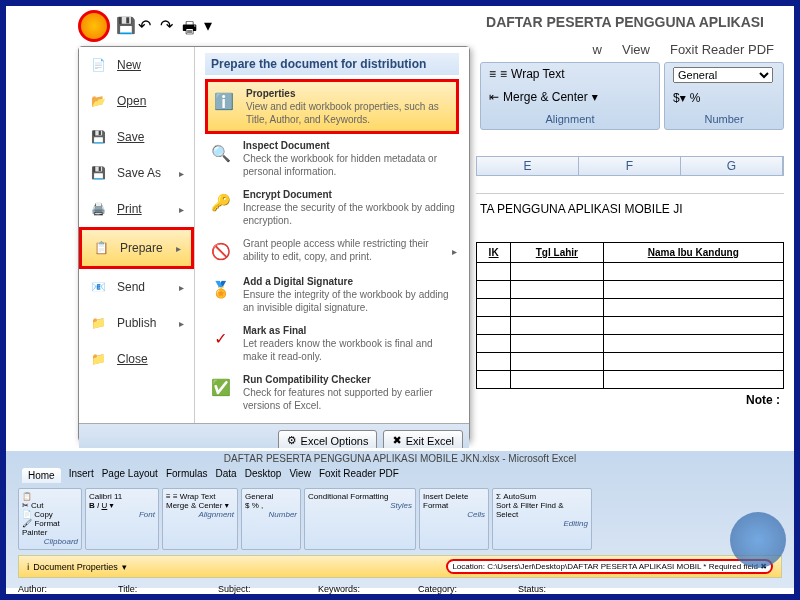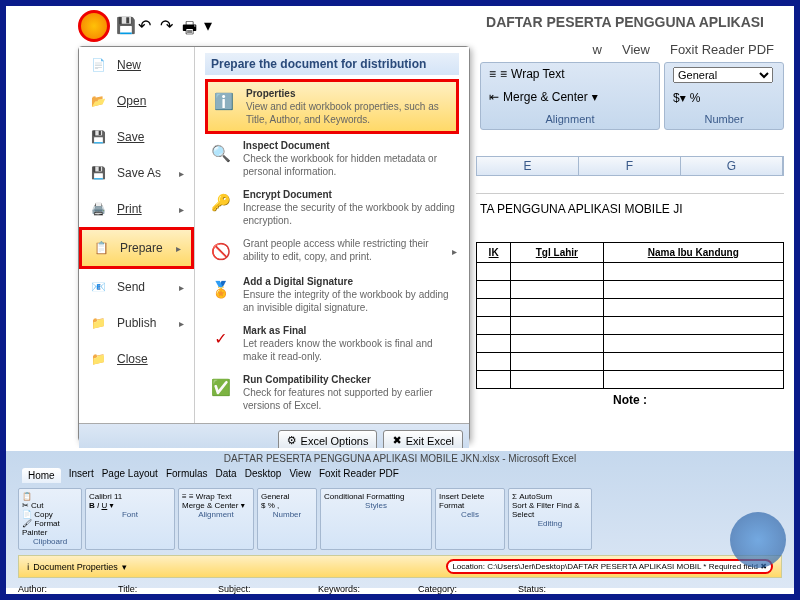--- a/index.html
+++ b/index.html
@@ -38,21 +38,21 @@
 .sheet-title { font-weight: normal; padding: 8px 4px; }
 .data-table { border-collapse: collapse; width: 100%; }
 .data-table th { border: 1px solid #000; background: #fff; font-weight: bold; padding: 4px; font-size: 10px; text-decoration: underline; }
 .data-table td { border: 1px solid #000; height: 18px; }
 .bottom-pane { height: 140px; background: linear-gradient(#c5d8ed, #dce7f5); position: relative; font-size: 9px; border-top: 3px solid #fff; }
 .bp-title { text-align: center; padding: 2px; font-size: 10px; color: #444; }
 .bp-tabs { display: flex; gap: 8px; padding: 2px 16px; font-size: 10px; }
 .bp-tabs span:first-child { background: linear-gradient(#fff,#e8f0fa); padding: 2px 6px; border-radius: 3px 3px 0 0; }
 .bp-ribbon { display: flex; gap: 3px; padding: 3px 12px; }
 .bp-group { background: linear-gradient(#e8f0fa,#d4e4f7); border: 1px solid #a5b8d0; border-radius: 2px; padding: 3px; font-size: 8px; }
-.bp-group-label { text-align: center; color: #3a5a8a; }
+.bp-group-label { text-align: right; color: #3a5a8a; font-style: italic; }
 .bp-docprops { background: linear-gradient(#ffefc1, #ffd968); border: 1px solid #cc9; padding: 3px 8px; margin: 2px 12px; display: flex; align-items: center; gap: 4px; font-size: 9px; }
 .bp-location { background: #fff; border: 2px solid #e00; border-radius: 8px; padding: 1px 4px; font-size: 8px; margin-left: auto; }
 .bp-fields { display: flex; gap: 10px; padding: 4px 12px; font-size: 9px; }
 .bp-field { display: flex; flex-direction: column; gap: 2px; }
 .bp-field input { border: 1px solid #ccc; padding: 1px; width: 90px; font-size: 9px; }
 .watermark { position: absolute; right: 8px; bottom: 20px; width: 56px; height: 56px; border-radius: 50%; background: radial-gradient(circle, #4a90d9, #2a5a9a); opacity: .7; }
 </style>
 </head>
 <body>
 
@@ -258,21 +258,21 @@
             <td></td>
             <td></td>
           </tr>
       <tr>
             <td></td>
             <td></td>
             <td></td>
           </tr>
     </tbody>
       </table>
-    <div style="text-align:center;padding:4px;font-weight:bold">Note :</div>
+    <div style="text-align:right;padding:4px;font-weight:bold">Note :</div>
   </div>
 </div>
 
 <div class="bottom-pane">
   <div class="bp-title">DAFTAR PESERTA PENGGUNA APLIKASI MOBILE JKN.xlsx - Microsoft Excel</div>
   <div class="bp-tabs">
     <span>Home</span>
     <span>Insert</span>
     <span>Page Layout</span>
     <span>Formulas</span>
@@ -282,21 +282,21 @@
     <span>Foxit Reader PDF</span>
   </div>
   <div class="bp-ribbon">
     <div class="bp-group" style="width:64px">
       <div>📋</div>
       <div>✂ <span>Cut</span></div>
       <div>📄 <span>Copy</span></div>
       <div>🖌 <span>Format Painter</span></div>
       <div class="bp-group-label">Clipboard</div>
     </div>
-    <div class="bp-group" style="width:90px">
+    <div class="bp-group" style="width:74px">
       <div><span>Calibri</span> <span>11</span></div>
       <div><b>B</b> <i>I</i> <u>U</u> ▾</div>
       <div class="bp-group-label">Font</div>
     </div>
     <div class="bp-group" style="width:76px">
       <div>≡ ≡ <span>Wrap Text</span></div>
       <div><span>Merge &amp; Center</span> ▾</div>
       <div class="bp-group-label">Alignment</div>
     </div>
     <div class="bp-group" style="width:60px">
@@ -307,21 +307,21 @@
     <div class="bp-group" style="width:112px">
       <div style="display:flex;gap:2px">
           <span>Conditional Formatting</span>
         </div>
       <div class="bp-group-label">Styles</div>
     </div>
     <div class="bp-group" style="width:70px">
       <div><span>Insert</span> <span>Delete</span> <span>Format</span></div>
       <div class="bp-group-label">Cells</div>
     </div>
-    <div class="bp-group" style="width:84px">
+    <div class="bp-group" style="width:100px">
       <div>Σ <span>AutoSum</span></div>
       <div><span>Sort &amp; Filter</span> <span>Find &amp; Select</span></div>
       <div class="bp-group-label">Editing</div>
     </div>
   </div>
   <div class="bp-docprops">
     <span>ℹ</span>
     <span>Document Properties</span>
     <span>▾</span>
     <span class="bp-location"><span>Location:</span> <span>C:\Users\Jeri\Desktop\DAFTAR PESERTA APLIKASI MOBIL</span> * <span>Required field</span> ✖</span>

